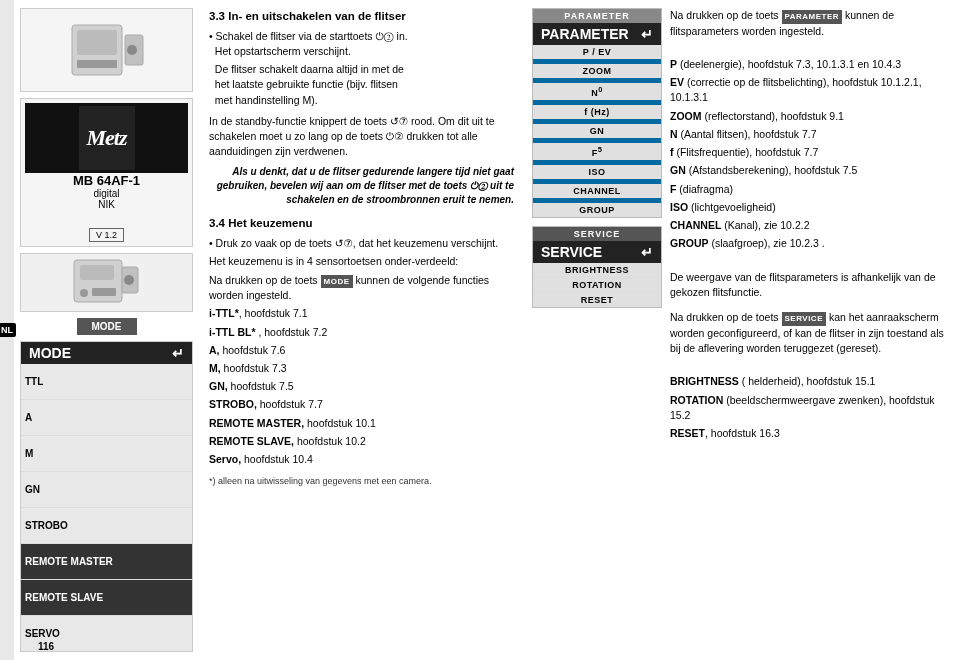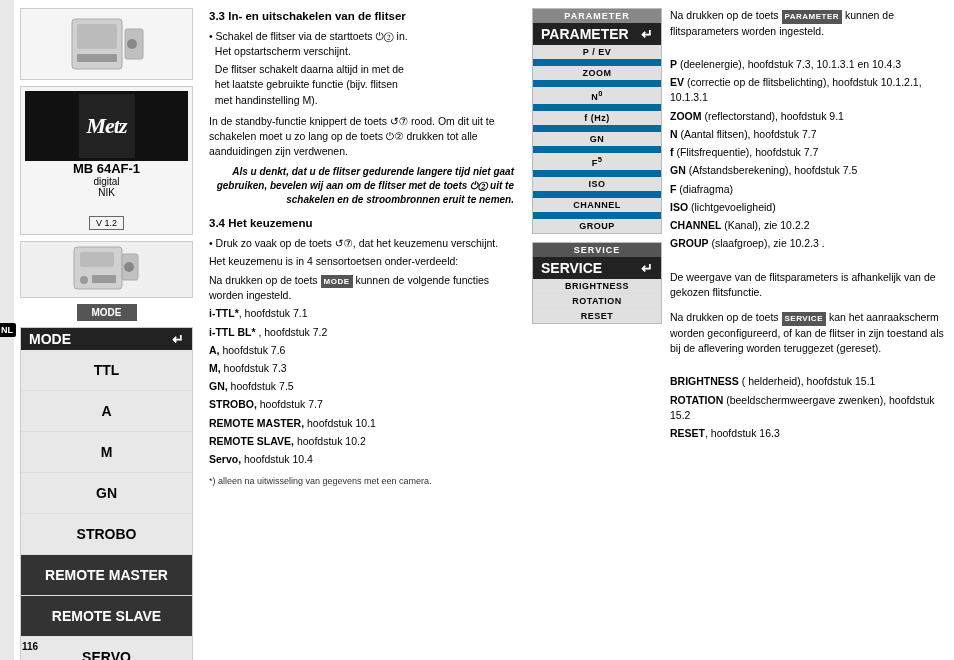--- a/index.html
+++ b/index.html
@@ -118,23 +118,23 @@
       padding: 3px 8px;
       display: flex;
       align-items: center;
       justify-content: space-between;
     }
     .mode-items {
       display: flex;
       flex-direction: column;
     }
     .mode-item {
-      text-align: center;
+      text-align: left;
       padding: 12px 4px;
-      font-size: 14px;
+      font-size: 10px;
       font-weight: bold;
       border-bottom: 1px solid #ddd;
       background: #e8e8e8;
       color: #000;
     }
     .mode-item:last-child { border-bottom: none; }
     .mode-item.dark {
       background: #333;
       color: #fff;
     }
@@ -165,21 +165,21 @@
       text-align: right;
     }
     .footnote {
       font-size: 9px;
       color: #333;
       margin-top: 8px;
     }
     .page-num {
       position: absolute;
       bottom: 8px;
-      left: 22px;
+      left: 38px;
       font-size: 10px;
       font-weight: bold;
     }
     
     .right-col {
       width: 430px;
       padding: 8px 8px;
       display: flex;
       gap: 8px;
       flex-shrink: 0;
@@ -222,21 +222,21 @@
     }
     .panel-items {
       display: flex;
       flex-direction: column;
     }
     .panel-item {
       text-align: center;
       padding: 2px 4px;
       font-size: 9px;
       font-weight: bold;
-      border-bottom: 7px solid #0369a1;
+      border-bottom: 5px solid #0369a1;
       background: #e0e0e0;
       color: #000;
       letter-spacing: 0.5px;
     }
     .panel-item:last-child { border-bottom: none; }
     .right-text .text-block {
       margin-bottom: 10px;
       font-size: 10.5px;
       line-height: 1.45;
     }

